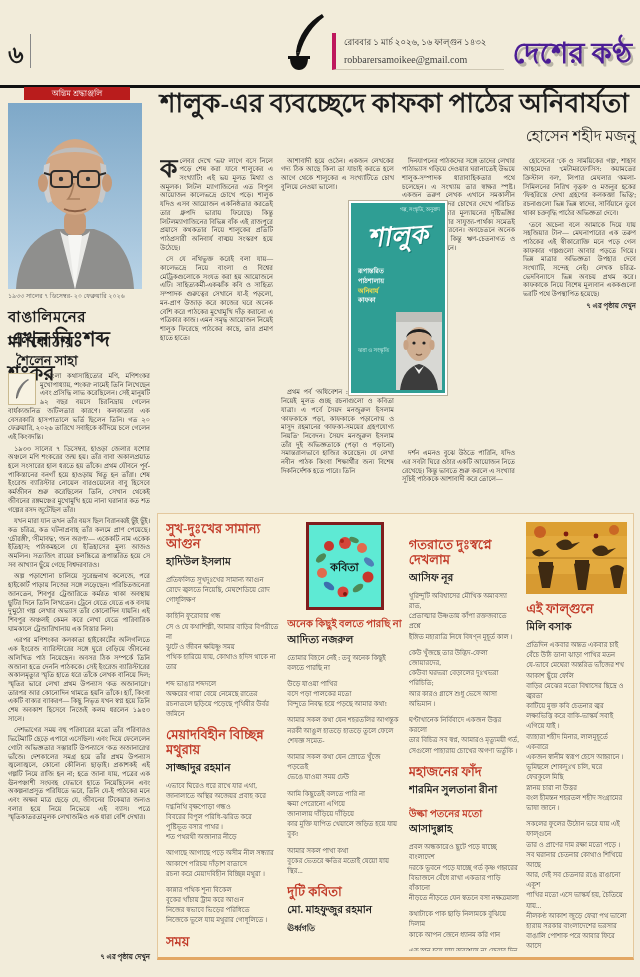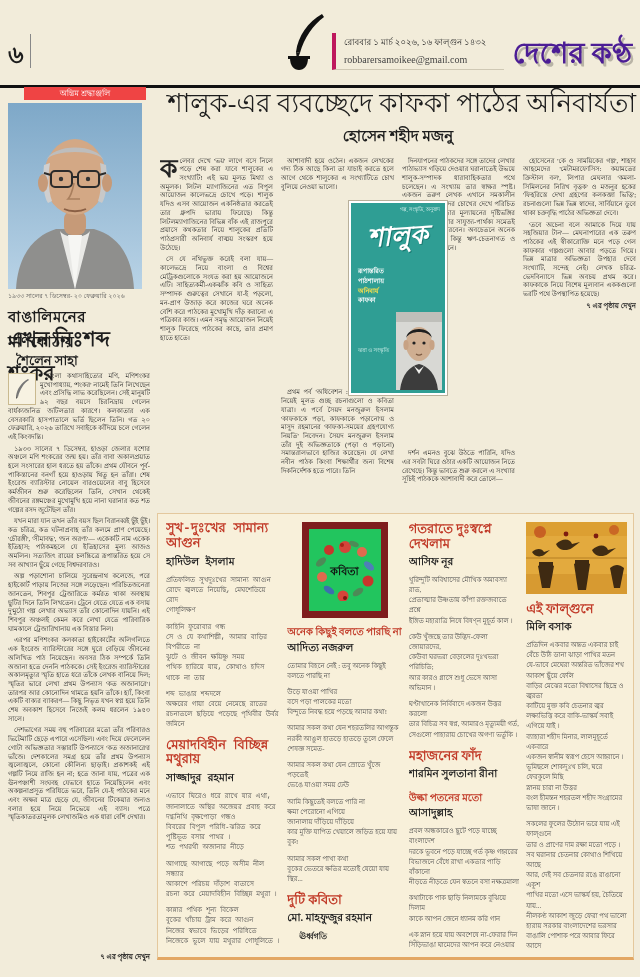--- a/index.html
+++ b/index.html
@@ -13,38 +13,38 @@
   .masthead{position:absolute;left:38px;top:28px;font-size:30px;font-weight:bold;letter-spacing:.5px;margin:0;}
   .quill-ico{position:absolute;left:282px;top:12px;}
   .dateblock{position:absolute;left:332px;top:33px;width:160px;border-left:4px solid #be185d;padding:3px 0 4px 8px;border-bottom:1px solid #cfc8b4;}
   .dateline{font-size:8.5px;color:#222;}
   .email{font-size:10px;color:#444;margin-top:4px;font-family:Liberation Serif, serif;}
   .logo{position:absolute;right:8px;top:30px;font-size:29px;font-weight:bold;color:#4c1d95;text-shadow:2.5px 2.5px 0 #b9b4a6;}
   .head-rule{position:absolute;left:0;top:85px;width:640px;height:3px;background:#111;}
 
   
   .tribute{position:absolute;left:0;top:85px;width:157px;height:892px;padding:0;}
-  .trib-tag{position:absolute;left:24px;top:2px;width:122px;height:13px;background:#ef4444;color:#fff;
+  .trib-tag{position:absolute;left:24px;top:2px;width:106px;height:13px;background:#b91c1c;color:#fff;
     font-size:8px;text-align:center;line-height:13px;font-family:"Liberation Sans",sans-serif;}
   .trib-photo{position:absolute;left:8px;top:18px;width:134px;height:186px;background:#9dbdd9;}
   .trib-cap{position:absolute;left:8px;top:206px;width:140px;font-size:6.3px;color:#555;}
   .trib-h-top{position:absolute;left:8px;top:220px;width:142px;font-size:15px;font-weight:bold;letter-spacing:.5px;}
   .trib-h-main{position:absolute;left:8px;top:239px;width:145px;font-size:20.5px;font-weight:bold;}
   .trib-by{position:absolute;left:16px;top:266px;font-size:13px;font-weight:bold;}
   .trib-body{position:absolute;left:8px;top:287px;width:142px;height:588px;overflow:hidden;
     font-size:6.6px;line-height:1.32;text-align:justify;color:#222;}
   .trib-body .para{margin:0 0 3px 0;text-indent:6px;}
   .lead-quill{float:left;width:26px;height:30px;border:1px solid #c9b98f;background:#f7f2e2;margin:1px 4px 1px 0;
     display:flex;align-items:center;justify-content:center;}
   .cont-line{position:absolute;left:8px;bottom:14px;width:142px;text-align:right;font-size:7px;font-weight:bold;color:#111;}
 
   
   .feature{position:absolute;left:160px;top:88px;width:476px;height:424px;}
-  .feat-head{margin:2px 0 0 0;font-size:26px;font-weight:normal;text-align:right;line-height:1.1;}
-  .feat-by{margin:5px 0 8px 0;font-size:15px;font-weight:bold;text-align:center;}
+  .feat-head{margin:2px 0 0 0;font-size:26px;font-weight:bold;text-align:left;line-height:1.1;}
+  .feat-by{margin:5px 0 8px 0;font-size:15px;font-weight:normal;text-align:right;}
   .feat-cols{display:flex;gap:8px;margin-top:8px;height:352px;overflow:hidden;}
   .fcol{flex:1;font-size:6.6px;line-height:1.32;text-align:justify;color:#242424;}
   .fcol .para{margin:0 0 3px 0;text-indent:6px;}
   .dropcap{float:left;font-size:25px;line-height:.85;font-weight:bold;margin:1px 2px 0 0;}
   .cover-spacer{height:194px;}
   .feat-cont{text-align:right;font-weight:bold;font-size:7px;margin-top:3px;}
 
   
   .cover{position:absolute;left:50%;top:113px;transform:translateX(-50%);width:94px;height:190px;
     background:#2f9e94;border:2px solid #fff;box-shadow:0 0 0 1px #b9b09a;padding:0;overflow:hidden;}
@@ -54,29 +54,29 @@
   .cover-lines{font-size:6.5px;color:#fff;line-height:1.5;padding:6px 0 0 7px;font-weight:bold;}
   .cover-lines .y{color:#ffe24a;}
   .cover-credit{position:absolute;left:7px;bottom:38px;font-size:5.5px;color:#d8f3ee;}
   .kafka{position:absolute;right:3px;bottom:3px;}
 
   
   .poetry{position:absolute;left:157px;top:513px;width:477px;height:447px;background:#f8f0da;
     border:1px solid #e4c89d;border-bottom:3px solid #e3a763;padding:8px 6px 6px 8px;box-sizing:border-box;}
   .po-cols{display:flex;gap:7px;height:100%;overflow:hidden;}
   .pcol{overflow:hidden;}
-  .pcolA{width:118px;font-family:Liberation Mono, monospace;}.pcolB{width:118px;}.pcolC{width:114px;}.pcolD{width:104px;}
+  .pcolA{width:118px;}.pcolB{width:118px;}.pcolC{width:114px;margin-top:16px;}.pcolD{width:104px;}
   .poem{margin-bottom:9px;}
   .poem-title{font-size:13px;font-weight:bold;color:#c13a28;line-height:1.15;margin-bottom:2px;}
   .poem-title.lg{font-size:10px;}
   .poem-author{font-size:10.5px;font-weight:bold;color:#222;margin-bottom:4px;}
   .poem-body{font-size:6.8px;line-height:1.5;color:#4a4a4a;}
   .stanza{margin-bottom:6px;}
-  .sec-head{font-size:8px;font-weight:bold;color:#222;margin:2px 0 2px 12px;}
-  .badge-wrap{width:72px;height:82px;background:#22c55e;border:7px solid #7f1d1d;margin:0 auto 8px auto;
+  .sec-head{font-size:8px;font-weight:bold;color:#222;margin:2px 0 2px 0;}
+  .badge-wrap{width:72px;height:82px;background:#5eead4;border:3px solid #7f1d1d;margin:0 auto 8px auto;
     display:flex;align-items:center;justify-content:center;position:relative;}
   .badge-text{position:absolute;left:0;right:0;top:34px;text-align:center;font-size:11px;font-weight:bold;color:#111;}
   .art{width:104px;height:72px;margin-bottom:8px;}
 
   svg{display:block;}
 </style>
 </head>
 <body>
 
 <div id="page">

